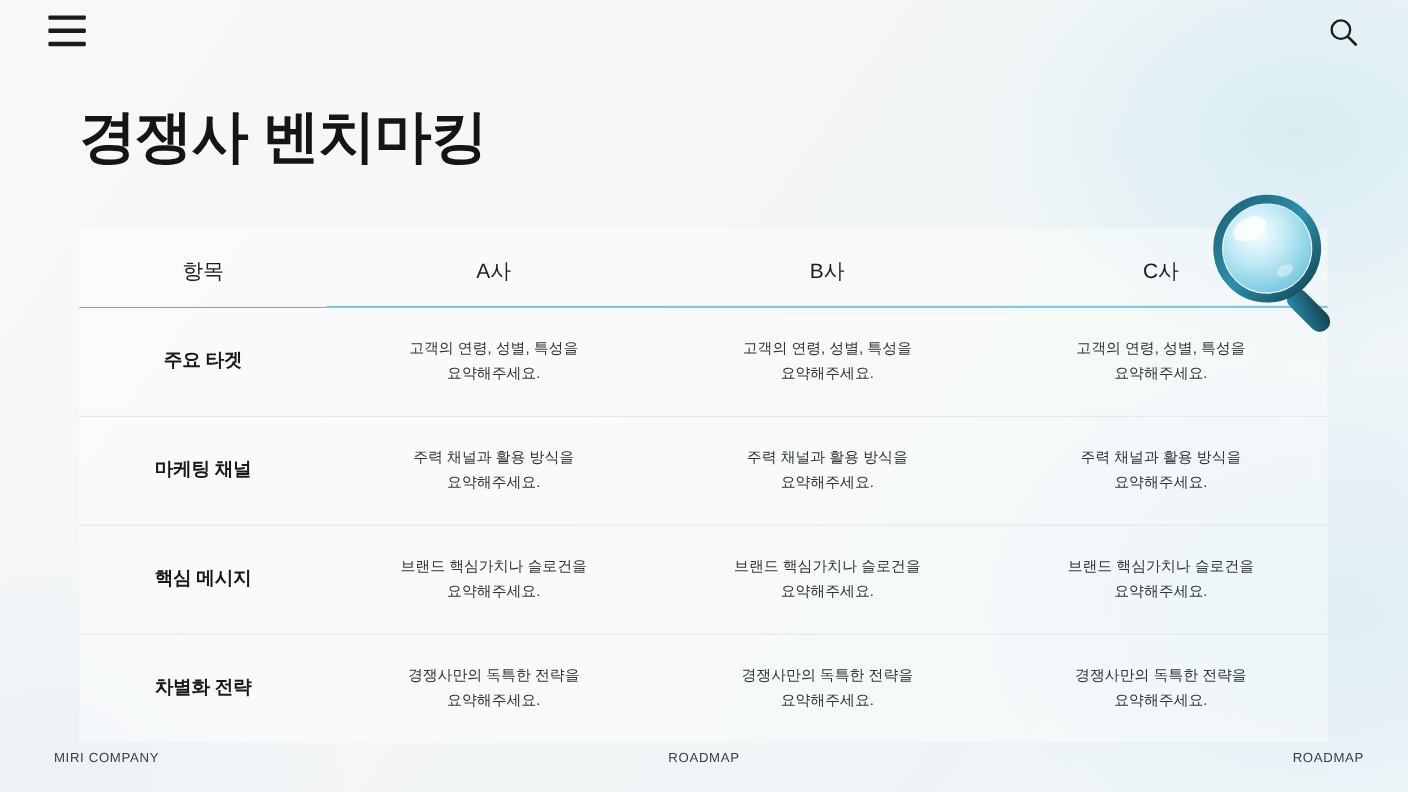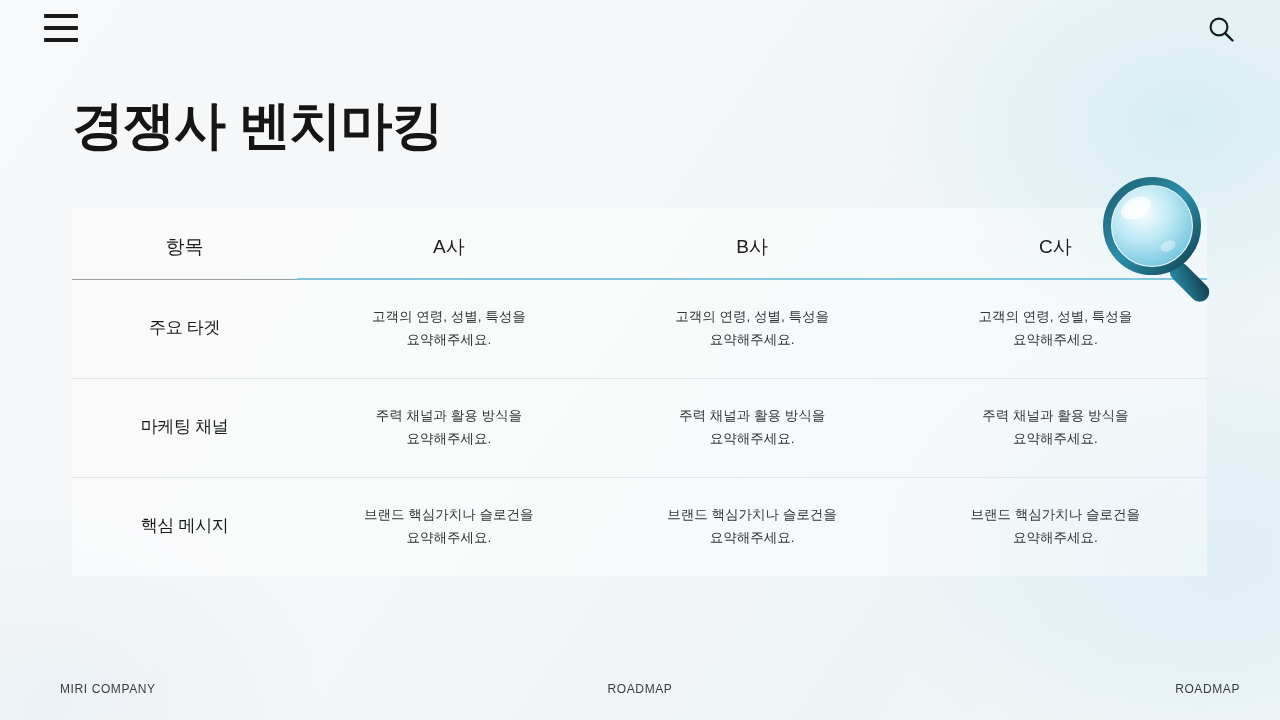--- a/index.html
+++ b/index.html
@@ -87,21 +87,21 @@
     text-align: center;
     vertical-align: middle;
     font-size: 13.5px;
     line-height: 1.7;
     color: #2f3334;
     border-bottom: 1px solid #e3e7e9;
   }
 
   .table td.item-cell {
     font-size: 17px;
-    font-weight: 400;
+    font-weight: 700;
     color: #17191a;
     letter-spacing: -0.3px;
   }
 
   .table tr:last-child td { border-bottom: none; }
 
   
   .magnifier {
     position: absolute;
     left: 1098px; top: 172px;
@@ -111,21 +111,21 @@
 
   
   .footer {
     position: absolute;
     left: 0; right: 0; bottom: 18px;
     height: 20px;
     font-size: 12px;
     letter-spacing: 0.6px;
     color: #3a3d3f;
   }
-  .footer .f-left   { position: absolute; left: 60px; }
+  .footer .f-left   { position: absolute; left: 49px; }
   .footer .f-center { position: absolute; left: 50%; transform: translateX(-50%); }
   .footer .f-right  { position: absolute; right: 40px; }
 </style>
 </head>
 <body>
 
 <div id="slide">
 
   <div class="menu-btn">
     <span></span>
@@ -169,20 +169,26 @@
           <td class="item-cell">마케팅 채널</td>
           <td>주력 채널과 활용 방식을<br>요약해주세요.</td>
           <td>주력 채널과 활용 방식을<br>요약해주세요.</td>
           <td>주력 채널과 활용 방식을<br>요약해주세요.</td>
         </tr>
         <tr>
           <td class="item-cell">핵심 메시지</td>
           <td>브랜드 핵심가치나 슬로건을<br>요약해주세요.</td>
           <td>브랜드 핵심가치나 슬로건을<br>요약해주세요.</td>
           <td>브랜드 핵심가치나 슬로건을<br>요약해주세요.</td>
+        </tr>
+        <tr>
+          <td class="item-cell">차별화 전략</td>
+          <td>경쟁사만의 독특한 전략을<br>요약해주세요.</td>
+          <td>경쟁사만의 독특한 전략을<br>요약해주세요.</td>
+          <td>경쟁사만의 독특한 전략을<br>요약해주세요.</td>
         </tr>
       </tbody>
     </table>
   </div>
 
   <div class="magnifier">
     <svg width="126" height="136" viewBox="0 0 126 136" aria-hidden="true">
       <defs>
         <radialGradient id="lens" cx="38%" cy="32%" r="72%">
           <stop offset="0%" stop-color="#ffffff" stop-opacity="0.95"></stop>

